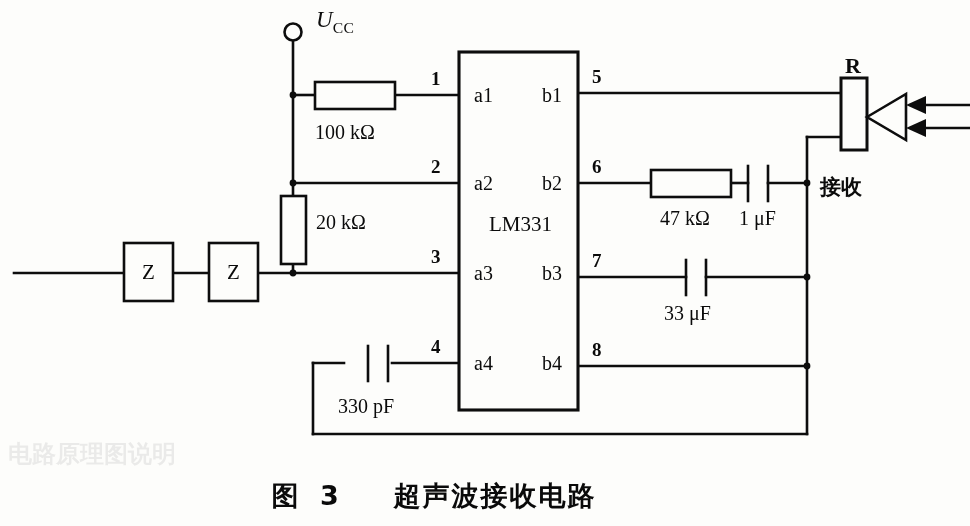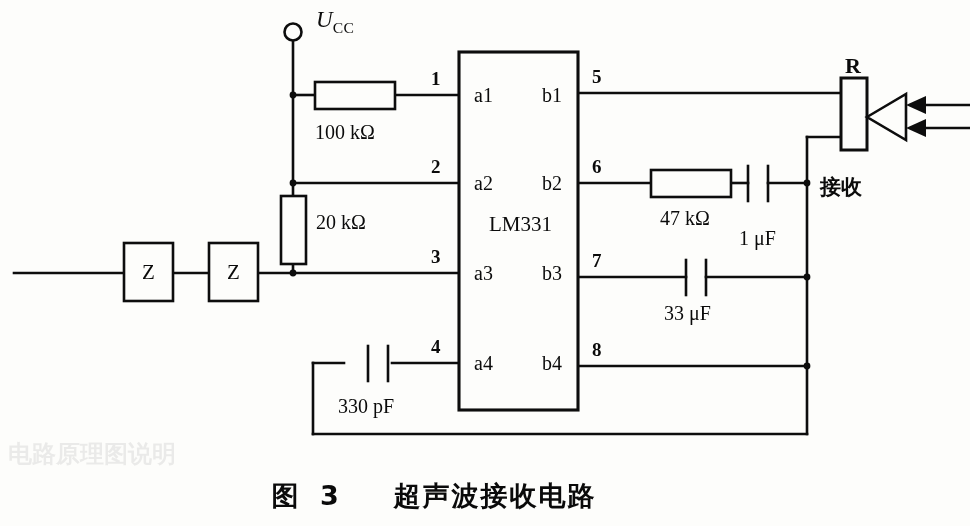--- a/index.html
+++ b/index.html
@@ -207,21 +207,21 @@
 
   <div class="lbl lbl-z" style="left:142px; top:262px;">Z</div>
   <div class="lbl lbl-z" style="left:227px; top:262px;">Z</div>
 
   <div class="lbl lbl-val" style="left:315px; top:122px;">100 kΩ</div>
 
   <div class="lbl lbl-val" style="left:316px; top:212px;">20 kΩ</div>
 
   <div class="lbl lbl-val" style="left:628px; top:208px;margin-left:32px;">47 kΩ</div>
 
-  <div class="lbl lbl-val" style="left:739px; top:208px;margin-top:20px;">1 μF</div>
+  <div class="lbl lbl-val" style="left:739px; top:208px;">1 μF</div>
 
   <div class="lbl lbl-val" style="left:664px; top:303px;">33 μF</div>
 
   <div class="lbl lbl-val" style="left:338px; top:396px;">330 pF</div>
 
   <div class="lbl lbl-pin lbl-bold" style="left:845px; top:55px; font-size:22px;">R</div>
 
   <div class="lbl lbl-cjk" style="left:820px; top:177px;">接收</div>
 
   <div class="smudge" style="left:8px; top:438px;">电路原理图说明</div>

